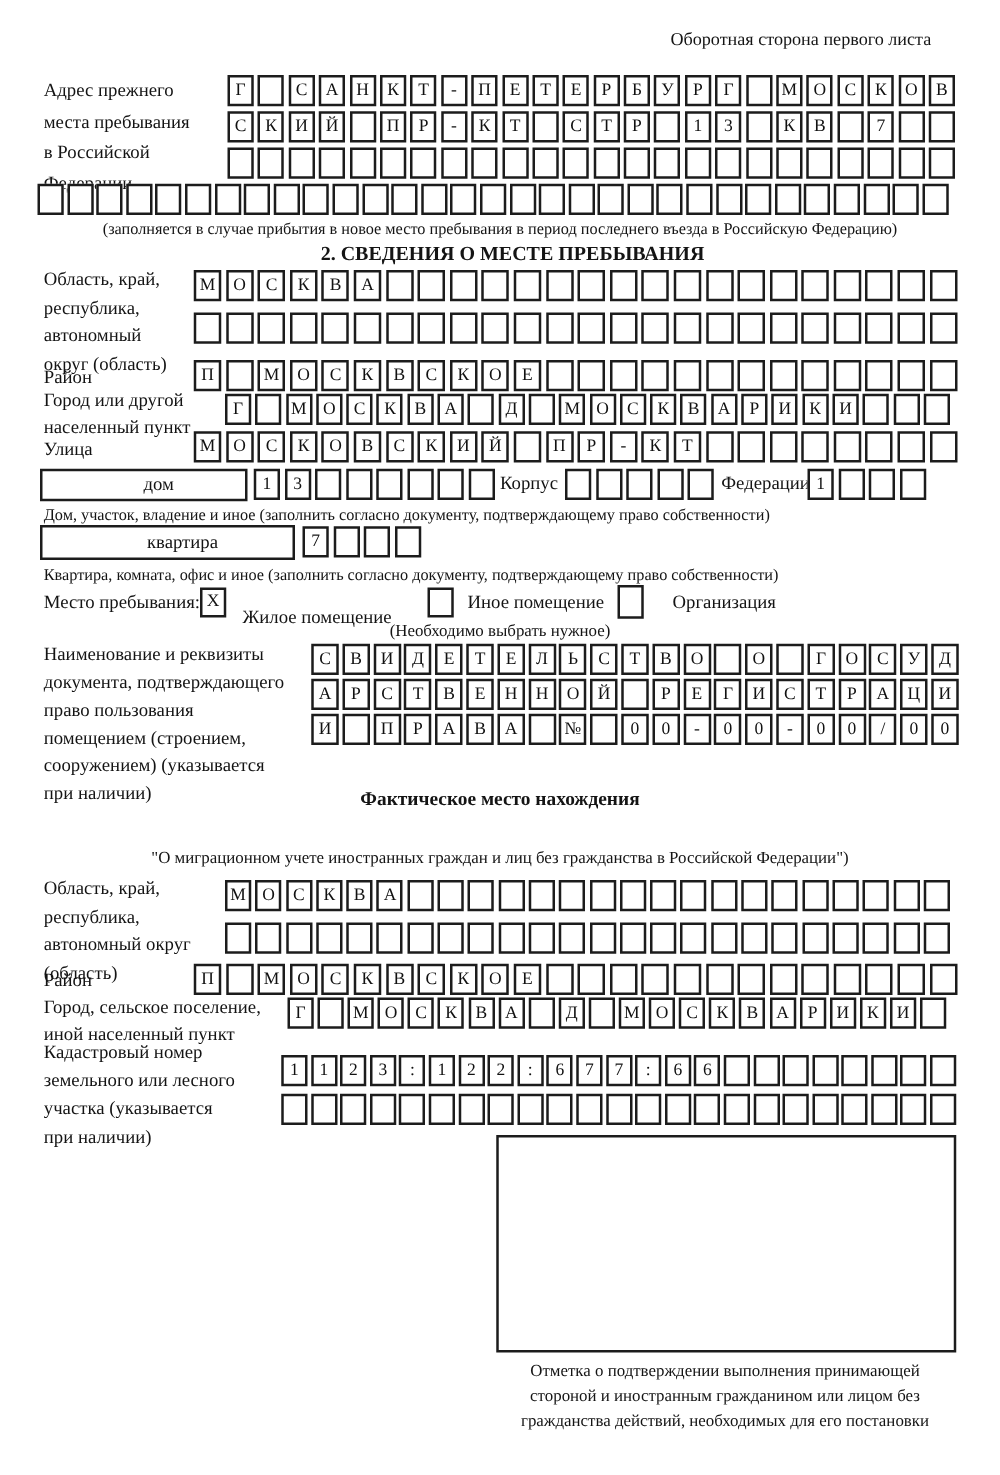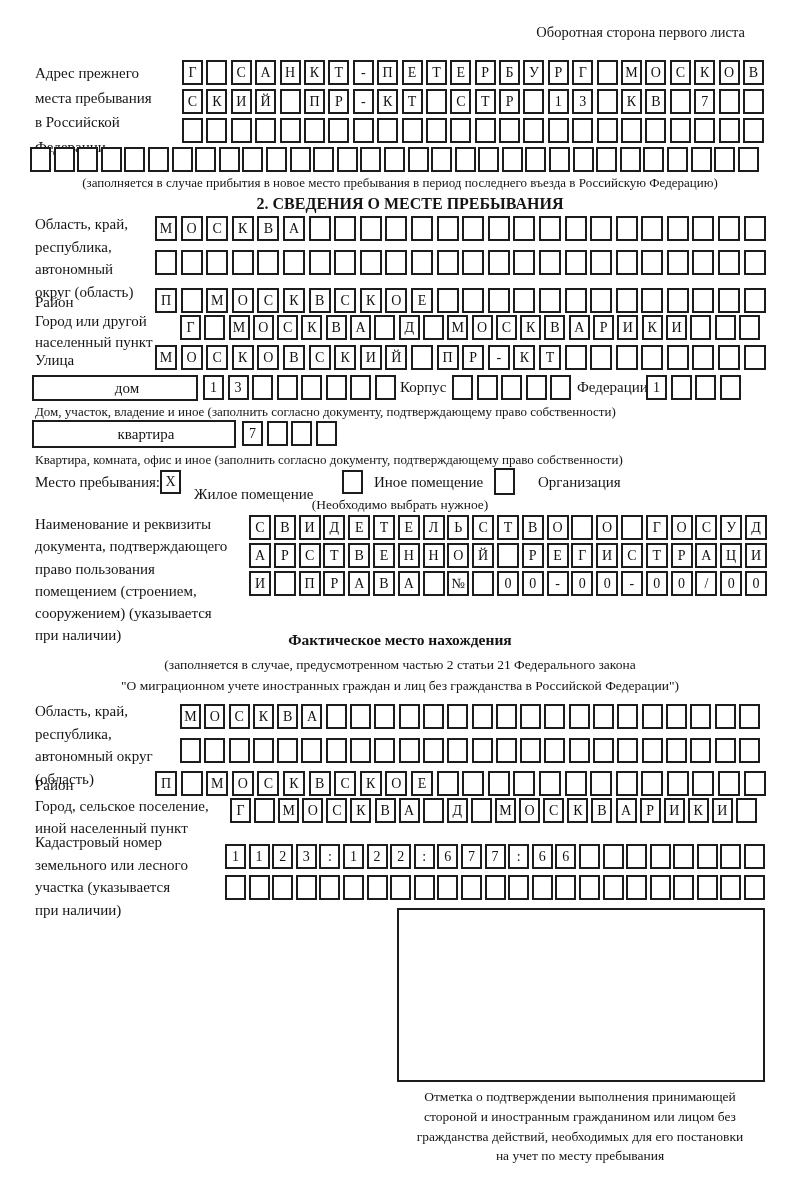--- a/index.html
+++ b/index.html
@@ -443,21 +443,20 @@
       <span class="cell">0</span>
       <span class="cell">-</span>
       <span class="cell">0</span>
       <span class="cell">0</span>
       <span class="cell">/</span>
       <span class="cell">0</span>
       <span class="cell">0</span>
     </div>
 
   <div class="abs hd2" style="top:631px;">Фактическое место нахождения</div>
-  <div class="abs cap cap2" style="top:657px;">(заполняется в случае, предусмотренном частью 2 статьи 21 Федерального закона</div>
   <div class="abs cap cap2" style="top:678px;">"О миграционном учете иностранных граждан и лиц без гражданства в Российской Федерации")</div>
 
   <div class="abs lbl" style="left:35px; top:700px;">
     <div class="lbl-line">Область, край,</div>
     <div class="lbl-line">республика,</div>
     <div class="lbl-line">автономный округ</div>
     <div class="lbl-line">(область)</div>
   </div>
   <div class="abs cellrow rw-d" style="left:180px; top:704px;">
       <span class="cell">М</span>
@@ -624,16 +623,15 @@
       <span class="cell"></span>
       <span class="cell"></span>
       <span class="cell"></span>
     </div>
 
   <div class="abs stampbox" style="left:397px; top:908px; width:368px; height:174px;"></div>
   <div class="abs stampcap" style="left:380px; top:1087px; width:400px;">
     <div>Отметка о подтверждении выполнения принимающей</div>
     <div>стороной и иностранным гражданином или лицом без</div>
     <div>гражданства действий, необходимых для его постановки</div>
-    <div>на учет по месту пребывания</div>
   </div>
 
 </div>
 
 </body></html>

